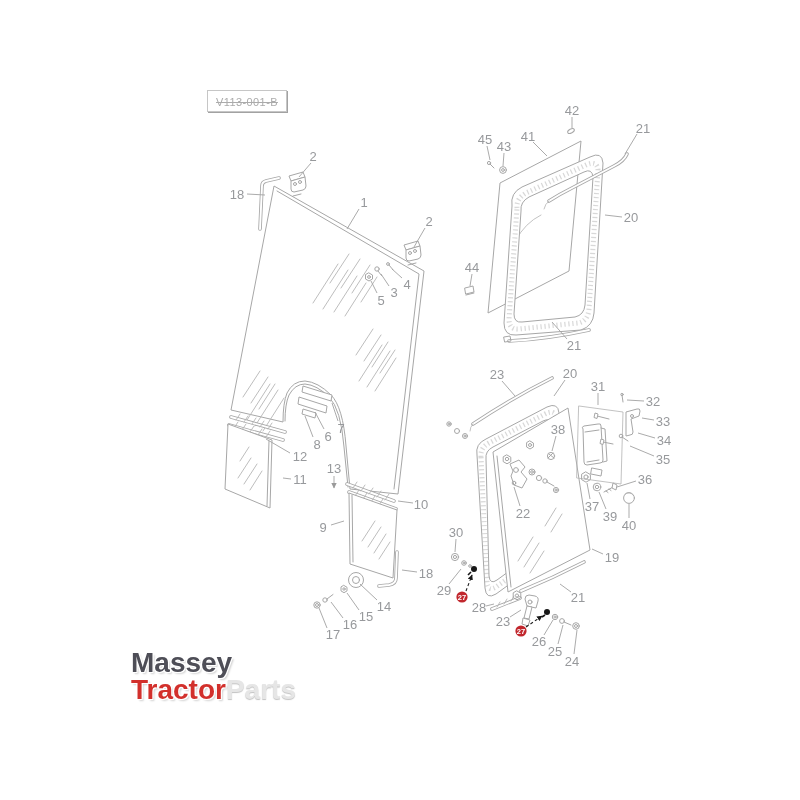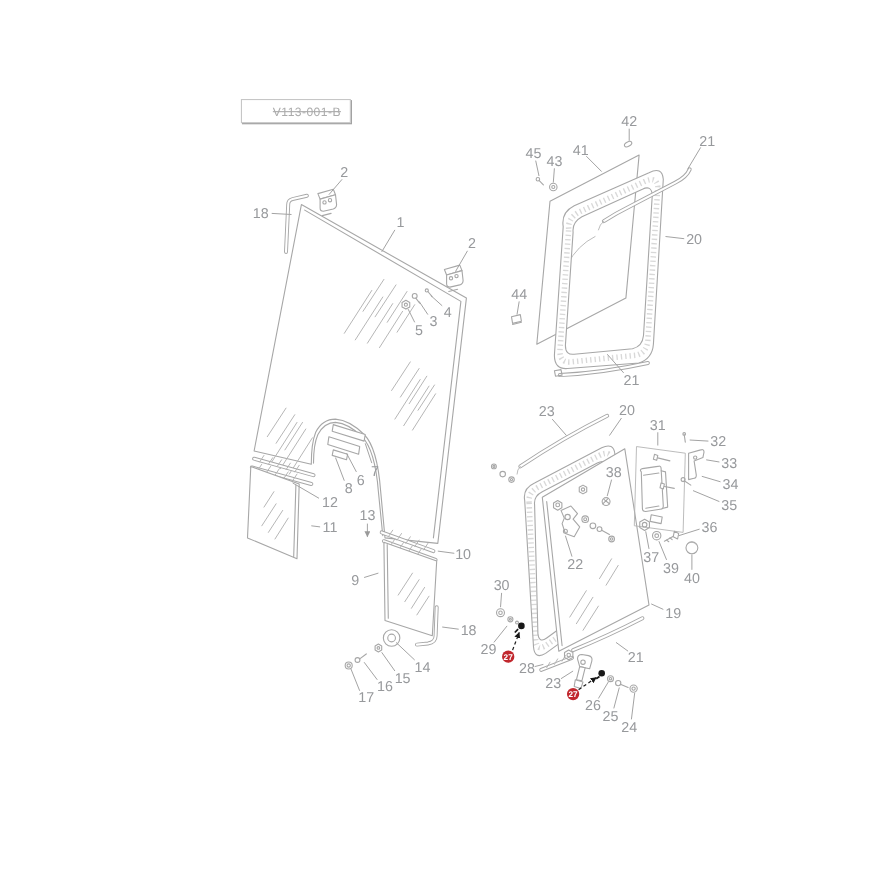--- a/index.html
+++ b/index.html
@@ -17,23 +17,23 @@
   .tex {stroke:#b2b2b2;stroke-width:5;fill:none;stroke-dasharray:1.2,2.8;opacity:.5;}
   .dk  {fill:#181818;stroke:none;}
 
   
   .leader{stroke:#a2a2a2;stroke-width:.9;fill:none;}
   .callout{font-size:13px;fill:#97999c;text-anchor:middle;font-family:"Liberation Sans",sans-serif;}
   .mark-line{stroke:#1f1f1f;stroke-width:1.1;stroke-dasharray:3,2.4;fill:none;}
   .mark-num{font-size:7.5px;font-weight:bold;fill:#fff;text-anchor:middle;font-family:"Liberation Sans",sans-serif;}
 
   
-  .titlebox{position:absolute;left:219px;top:90px;width:78px;height:20px;
+  .titlebox{position:absolute;left:207px;top:90px;width:78px;height:20px;
     border:1px solid #c6c6c6;box-shadow:1px 1px 0 #a2a2a2;
-    text-align:center;line-height:20px;padding-left:20px;}
+    text-align:center;line-height:20px;}
   .titlebox span{font-size:11px;color:#ababab;letter-spacing:.4px;text-decoration:line-through;
     text-decoration-color:#ababab;}
 
   
   .watermark{position:absolute;left:131px;top:649px;line-height:27px;
     font-weight:bold;font-size:28px;letter-spacing:0;
     text-shadow:1px 1px 0 #fff,-1px 1px 0 #fff,1px -1px 0 #fff,-1px -1px 0 #fff,2px 2px 2px rgba(0,0,0,.18);}
   .wm1{color:#4e4e57;}
   .wmr{color:#d2302c;}
   .wmg{color:#e6e6e6;text-shadow:0 1px 1px rgba(120,120,120,.45);}
@@ -432,13 +432,17 @@
           <circle cx="521" cy="631" r="5.6" fill="#c1272d"></circle>
           <text x="521" y="631" dy=".35em" class="mark-num">27</text>
         </g>
       </g>
   </svg>
 
   <div class="titlebox">
     <span>V113-001-B</span>
   </div>
 
+  <div class="watermark">
+    <div class="wm1">Massey</div>
+    <div class="wm2"><span class="wmr">Tractor</span><span class="wmg">Parts</span></div>
+  </div>
 </div>
 
 </body></html>

